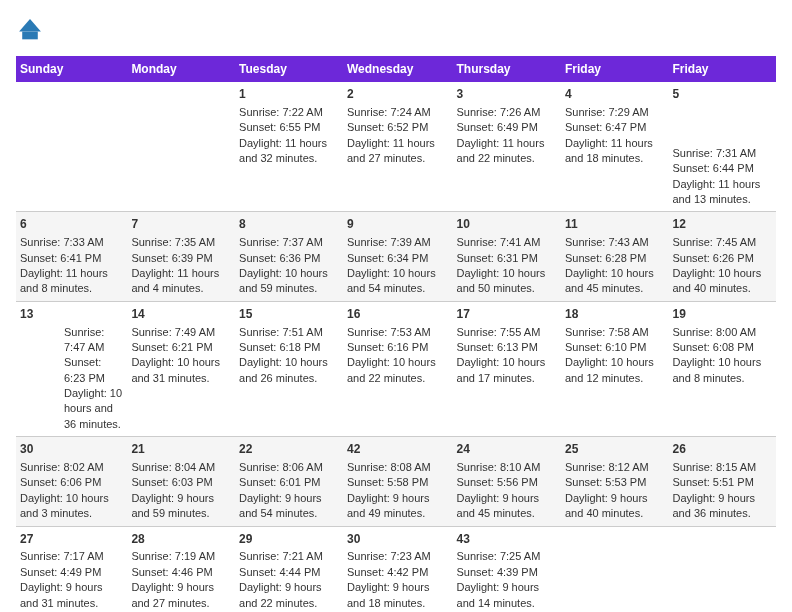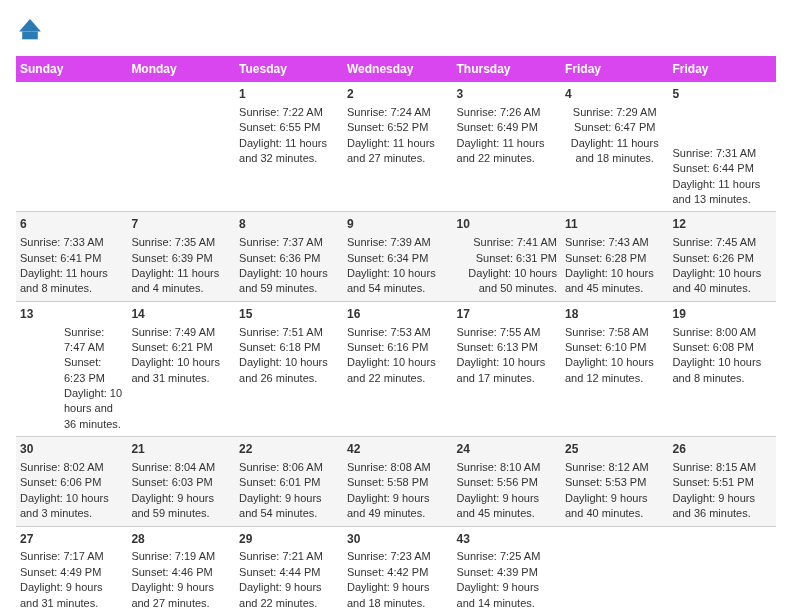--- a/index.html
+++ b/index.html
@@ -29,21 +29,21 @@
     }
     .title-block { text-align: right; }
     .month-title { font-size: 36px; font-weight: bold; color: #333; }
     .location { font-size: 16px; color: #555; }
     table {
       width: 100%;
       border-collapse: collapse;
       font-size: 11px;
     }
     thead tr th {
-      background-color: #d946ef;
+      background-color: #6d28d9;
       color: #fff;
       padding: 6px 4px;
       text-align: left;
       font-size: 12px;
       font-weight: bold;
     }
     tbody tr {
       border-bottom: 1px solid #ccc;
     }
     tbody tr:nth-child(odd) { background: #fff; }
@@ -112,21 +112,21 @@
 Daylight: 11 hours and 27 minutes.</div>
         </td>
         <td>
           <span class="day-num">3</span>
           <div class="day-info" style="white-space: pre-line;">Sunrise: 7:26 AM
 Sunset: 6:49 PM
 Daylight: 11 hours and 22 minutes.</div>
         </td>
         <td>
           <span class="day-num">4</span>
-          <div class="day-info" style="white-space: pre-line; text-align: center;">Sunrise: 7:29 AM
+          <div class="day-info" style="white-space: pre-line;">Sunrise: 7:29 AM
 Sunset: 6:47 PM
 Daylight: 11 hours and 18 minutes.</div>
         </td>
         <td>
           <span class="day-num">5</span>
           <div class="day-info" style="white-space: pre-line; margin-top: 43px;">Sunrise: 7:31 AM
 Sunset: 6:44 PM
 Daylight: 11 hours and 13 minutes.</div>
         </td>
       </tr>
@@ -150,21 +150,21 @@
 Daylight: 10 hours and 59 minutes.</div>
         </td>
         <td>
           <span class="day-num">9</span>
           <div class="day-info" style="white-space: pre-line;">Sunrise: 7:39 AM
 Sunset: 6:34 PM
 Daylight: 10 hours and 54 minutes.</div>
         </td>
         <td>
           <span class="day-num">10</span>
-          <div class="day-info" style="white-space: pre-line; text-align: right;">Sunrise: 7:41 AM
+          <div class="day-info" style="white-space: pre-line;">Sunrise: 7:41 AM
 Sunset: 6:31 PM
 Daylight: 10 hours and 50 minutes.</div>
         </td>
         <td>
           <span class="day-num">11</span>
           <div class="day-info" style="white-space: pre-line;">Sunrise: 7:43 AM
 Sunset: 6:28 PM
 Daylight: 10 hours and 45 minutes.</div>
         </td>
         <td>

